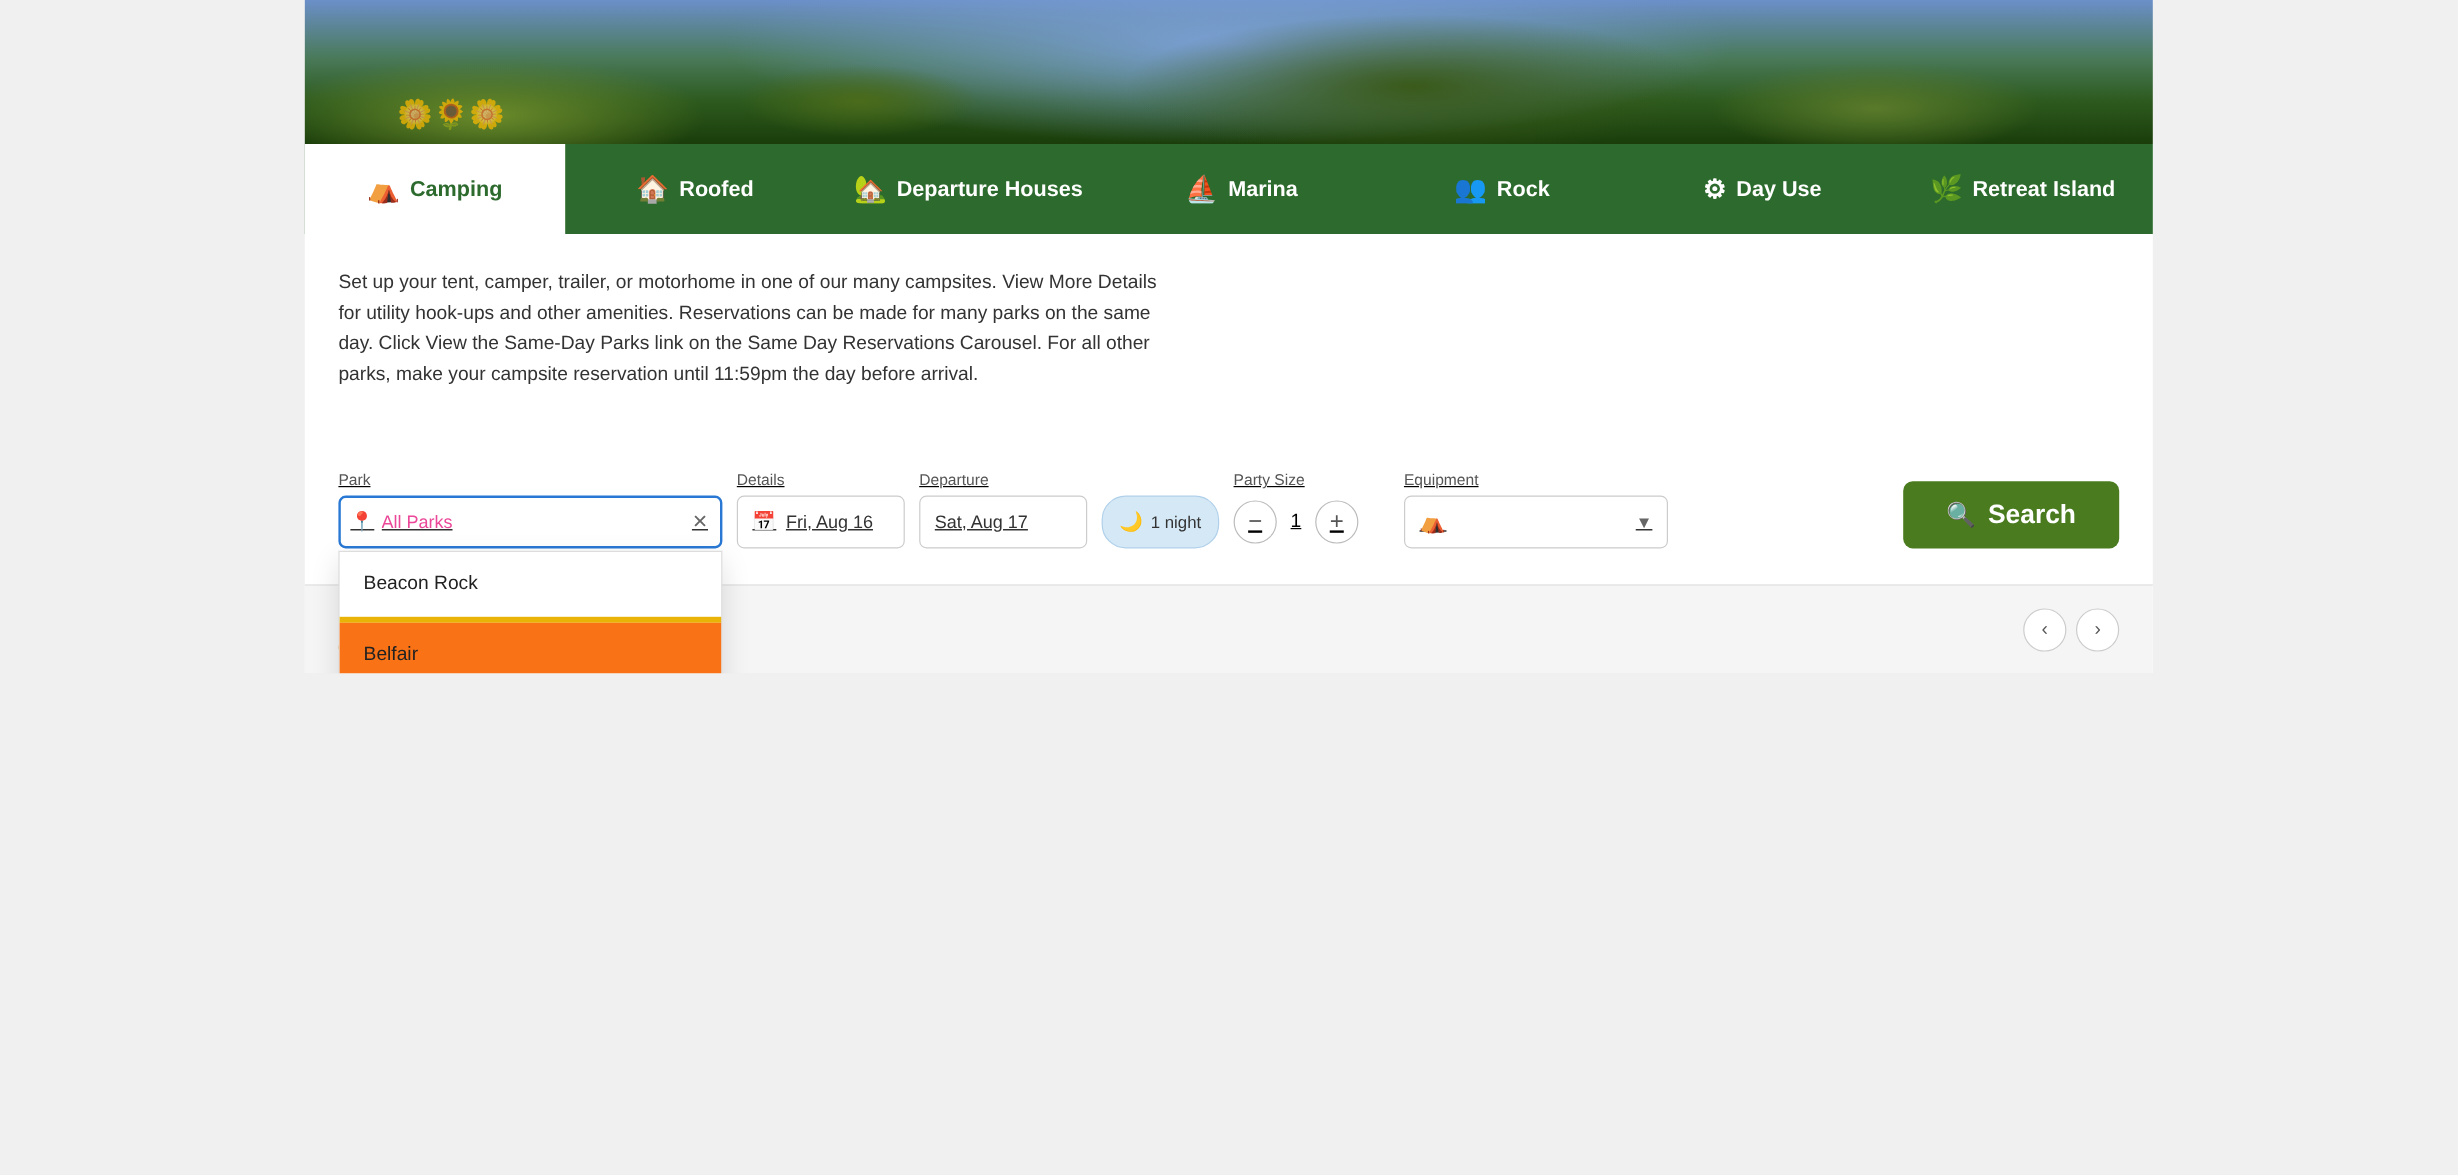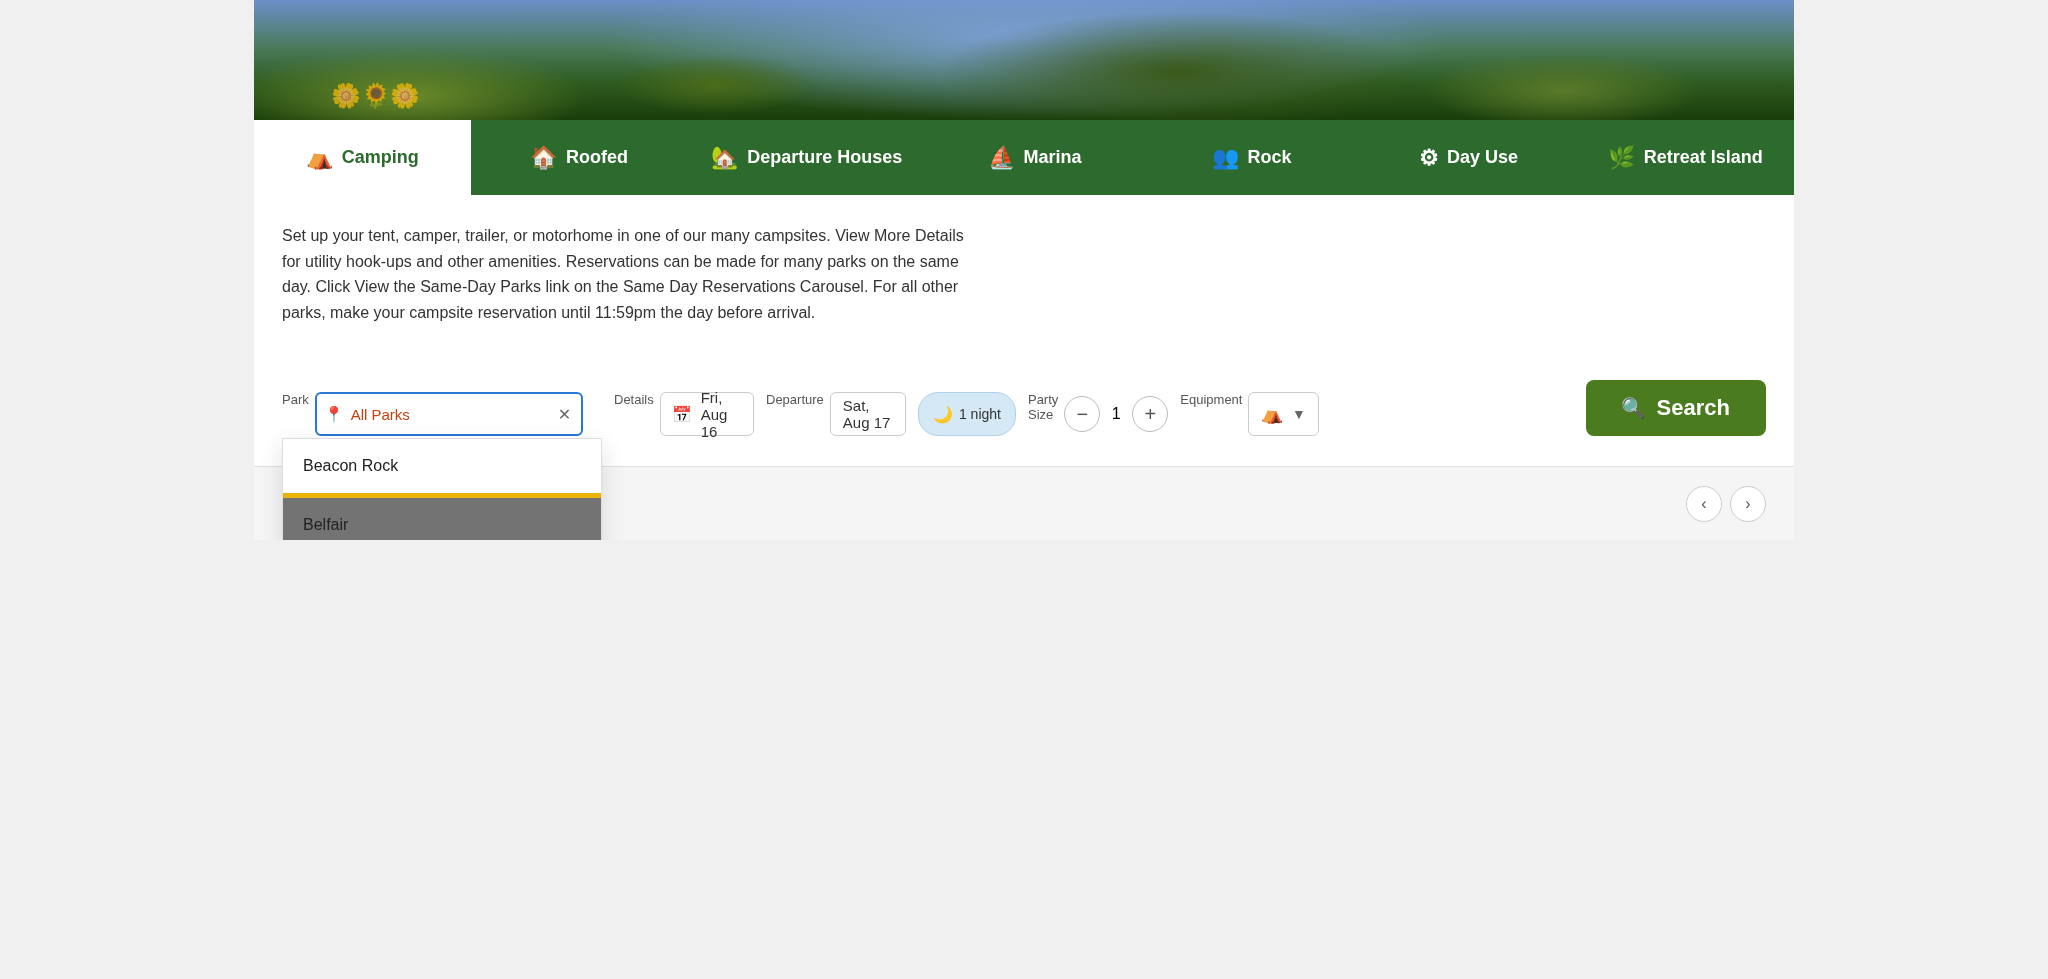--- a/index.html
+++ b/index.html
@@ -96,21 +96,23 @@
 
     .form-row {
       display: flex;
       align-items: flex-end;
       gap: 12px;
       flex-wrap: nowrap;
     }
 
     .form-group {
       display: flex;
+      flex-direction: column;
       gap: 6px;
+      text-decoration: underline;
     }
 
     .form-label {
       font-size: 13px;
       color: #555;
       font-weight: 500;
     }
 
     
     .park-group { flex: 0 0 320px; position: relative; }
@@ -130,21 +132,21 @@
       color: #2878d4;
       font-size: 16px;
       flex-shrink: 0;
     }
 
     .park-input {
       border: none;
       outline: none;
       font-size: 15px;
       flex: 1;
-      color: #c2410c;
+      color: #ec4899;
       background: transparent;
     }
 
     .clear-btn {
       background: none;
       border: none;
       cursor: pointer;
       color: #666;
       font-size: 16px;
       padding: 2px;
@@ -271,21 +273,21 @@
     }
 
     .dropdown-item {
       padding: 18px 20px;
       font-size: 16px;
       color: #222;
       cursor: pointer;
       border-bottom: 5px solid #eab308;
     }
     .dropdown-item:last-child { border-bottom: none; }
-    .dropdown-item.highlighted { background: #737373; }
+    .dropdown-item.highlighted { background: #f97316; }
 
     
     .bottom-section {
       background: #f5f5f5;
       padding: 20px 28px;
       border-top: 1px solid #e0e0e0;
     }
     .disc-title {
       font-size: 22px;
       font-weight: 700;

